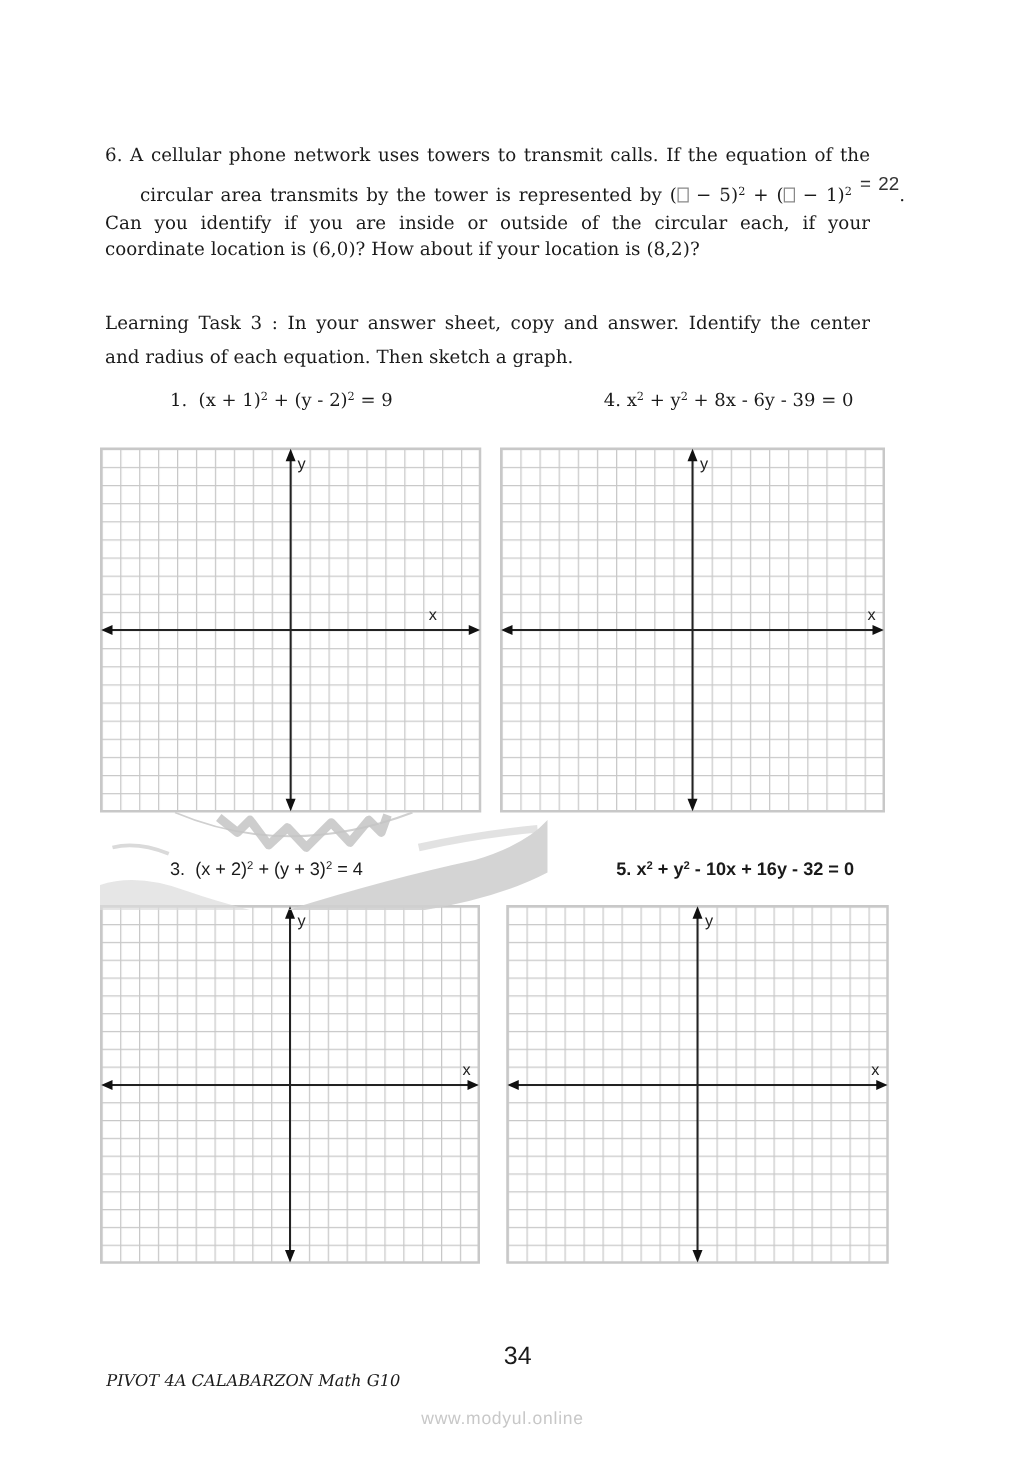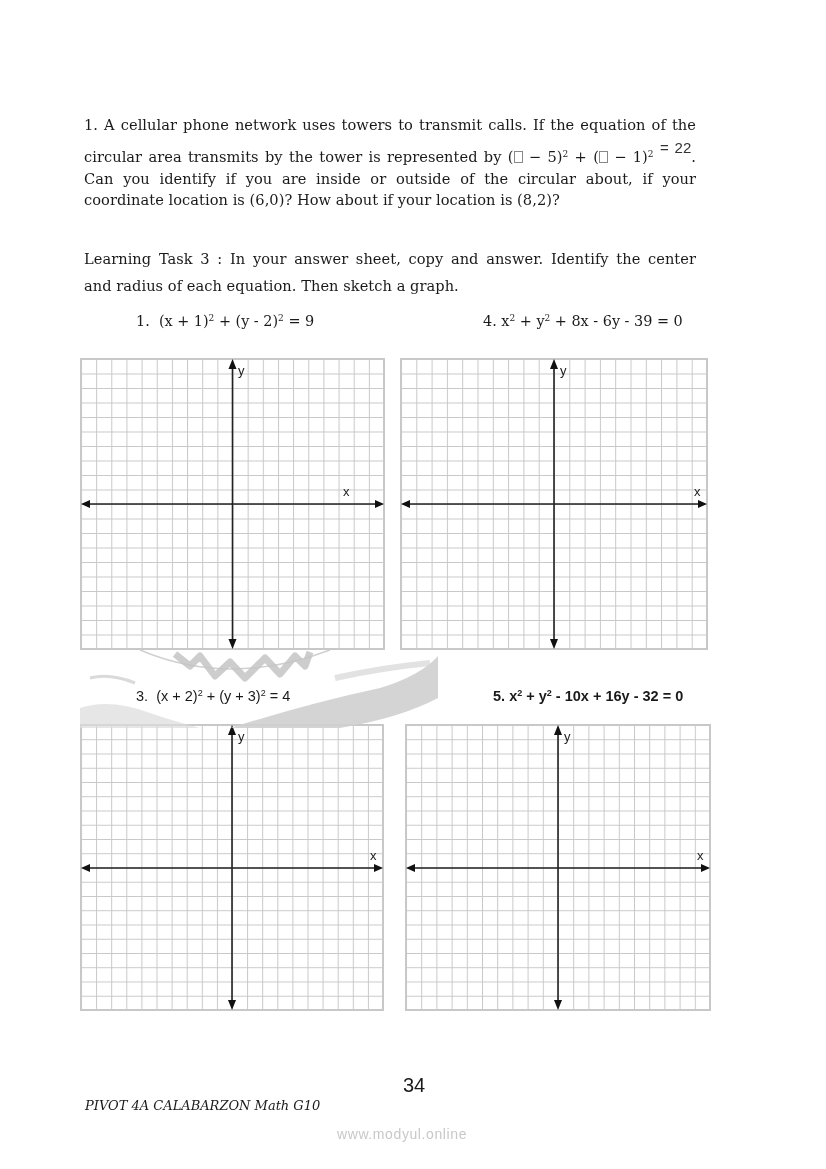--- a/index.html
+++ b/index.html
@@ -5,21 +5,21 @@
   html, body { margin: 0; padding: 0; background: #ffffff; }
   body { width: 826px; height: 1169px; position: relative; overflow: hidden; color: #1a1a1a; }
   .serif { font-family: "DejaVu Serif", "Liberation Serif", serif; }
   .sans { font-family: "Liberation Sans", "DejaVu Sans", sans-serif; }
 
   .para { position: absolute; left: 84px; width: 612px; font-size: 14.6px; letter-spacing: 0.05px; }
   .line { position: absolute; left: 0; width: 612px; white-space: nowrap; text-align: justify; text-align-last: justify; }
   .line.last { text-align: center; text-align-last: left; }
 
   .q7-1 { top: 116px; }
-  .q7-2 { top: 148px; }
+  .q7-2 { top: 148px; margin-left: 28px; }
   .q7-3 { top: 170px; }
   .q7-4 { top: 191px; }
 
   .eq22 { position: relative; top: -9px; font-family: "Liberation Sans", sans-serif; font-size: 15px; color: #333; }
   .box { display: inline-block; width: 7px; height: 10px; border: 1px solid #888; vertical-align: -1px; }
   sup { font-size: 9px; vertical-align: 5px; line-height: 0; }
 
   .lt-1 { top: 250px; }
   .lt-2 { top: 277px; }
   .bold { font-weight: normal; }
@@ -36,26 +36,26 @@
   .smudge { position: absolute; z-index: 1; }
 
   .footer-left { position: absolute; left: 85px; top: 1074px; font-size: 13px; font-style: italic; margin-top: 24px; }
   .page-num { position: absolute; left: 403px; top: 1074px; font-size: 20px; }
   .watermark { position: absolute; left: 337px; top: 1126px; font-size: 14px; color: #c8c8c8; letter-spacing: 0.6px; }
 </style>
 </head>
 <body>
 
 <div class="para serif">
-  <div class="line q7-1">1. A cellular phone network uses towers to transmit calls. If the equation of the</div>
+  <div class="line q7-1">6. A cellular phone network uses towers to transmit calls. If the equation of the</div>
   <div class="line q7-2">
     <span>circular area transmits by the tower is represented by</span>
     <span><span>(</span><span class="box"></span><span> − 5)</span><sup>2</sup><span> + (</span><span class="box"></span><span> − 1)</span><sup>2</sup>&nbsp;<span class="eq22">= 22</span></span><span>.</span>
   </div>
-  <div class="line q7-3">Can you identify if you are inside or outside of the circular about, if your</div>
+  <div class="line q7-3">Can you identify if you are inside or outside of the circular each, if your</div>
   <div class="line q7-4 last">coordinate location is (6,0)? How about if your location is (8,2)?</div>
 </div>
 
 <div class="para serif">
   <div class="line lt-1"><span class="bold">Learning Task 3 :</span> <span>In your answer sheet, copy and answer. Identify the center</span></div>
   <div class="line lt-2 last">and radius of each equation. Then sketch a graph.</div>
 </div>
 
 <div class="eq eq-1 serif">
   <span>1.</span>&nbsp; <span>(x + 1)</span><sup>2</sup><span> + (y - 2)</span><sup>2</sup><span> = 9</span>

